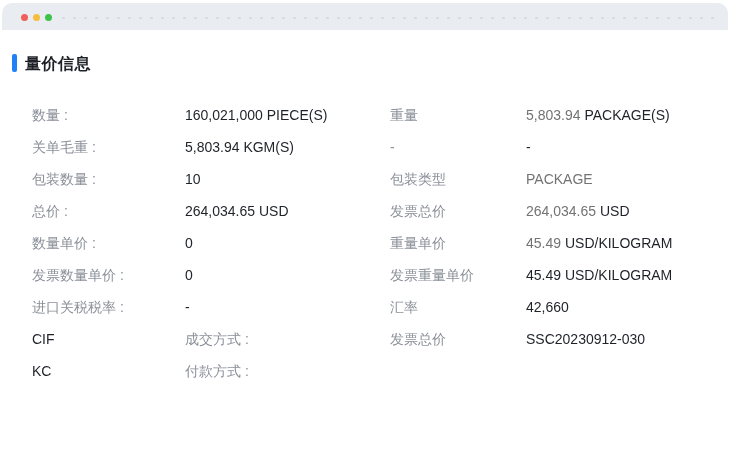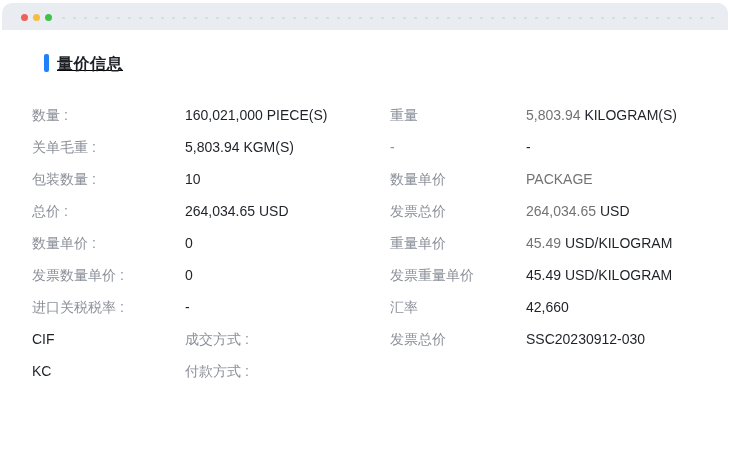--- a/index.html
+++ b/index.html
@@ -30,22 +30,22 @@
   .titlebar-dots-texture {
     position: absolute; left: 56px; right: 12px; top: 13px; height: 4px;
     background-image: radial-gradient(circle, #d8dde4 1.2px, transparent 1.4px);
     background-size: 11px 4px;
     background-repeat: repeat-x;
     background-position: 0 center;
   }
 
   
   .section-header {
-    position: absolute; top: 54px; left: 44px;
-    display: flex; gap: 8px; text-decoration: underline;
+    position: absolute; top: 54px; left: 12px;
+    display: flex; gap: 8px;
   }
   .accent-bar {
     width: 5px; height: 18px;
     background: #2080f8; border-radius: 2px;
   }
   .section-title {
     font-size: 16px; font-weight: bold;
     color: #1d2026; letter-spacing: 0.5px;
   }
 
@@ -79,30 +79,30 @@
 <div class="section-header">
   <span class="accent-bar"></span>
   <span class="section-title">量价信息</span>
 </div>
 
 <div class="grid">
 
   <div class="cell label">数量 :</div>
   <div class="cell value">160,021,000 PIECE(S)</div>
   <div class="cell label">重量</div>
-  <div class="cell value"><span class="accent">5,803.94</span><span> KILOGRAM(S)</span></div>
+  <div class="cell value"><span class="accent">5,803.94</span><span> PACKAGE(S)</span></div>
 
   <div class="cell label">关单毛重 :</div>
   <div class="cell value">5,803.94 KGM(S)</div>
   <div class="cell label">-</div>
   <div class="cell value"><span class="accent"></span><span>-</span></div>
 
   <div class="cell label">包装数量 :</div>
   <div class="cell value">10</div>
-  <div class="cell label">数量单价</div>
+  <div class="cell label">包装类型</div>
   <div class="cell value"><span class="accent">PACKAGE</span><span></span></div>
 
   <div class="cell label">总价 :</div>
   <div class="cell value">264,034.65 USD</div>
   <div class="cell label">发票总价</div>
   <div class="cell value"><span class="accent">264,034.65</span><span> USD</span></div>
 
   <div class="cell label">数量单价 :</div>
   <div class="cell value">0</div>
   <div class="cell label">重量单价</div>

